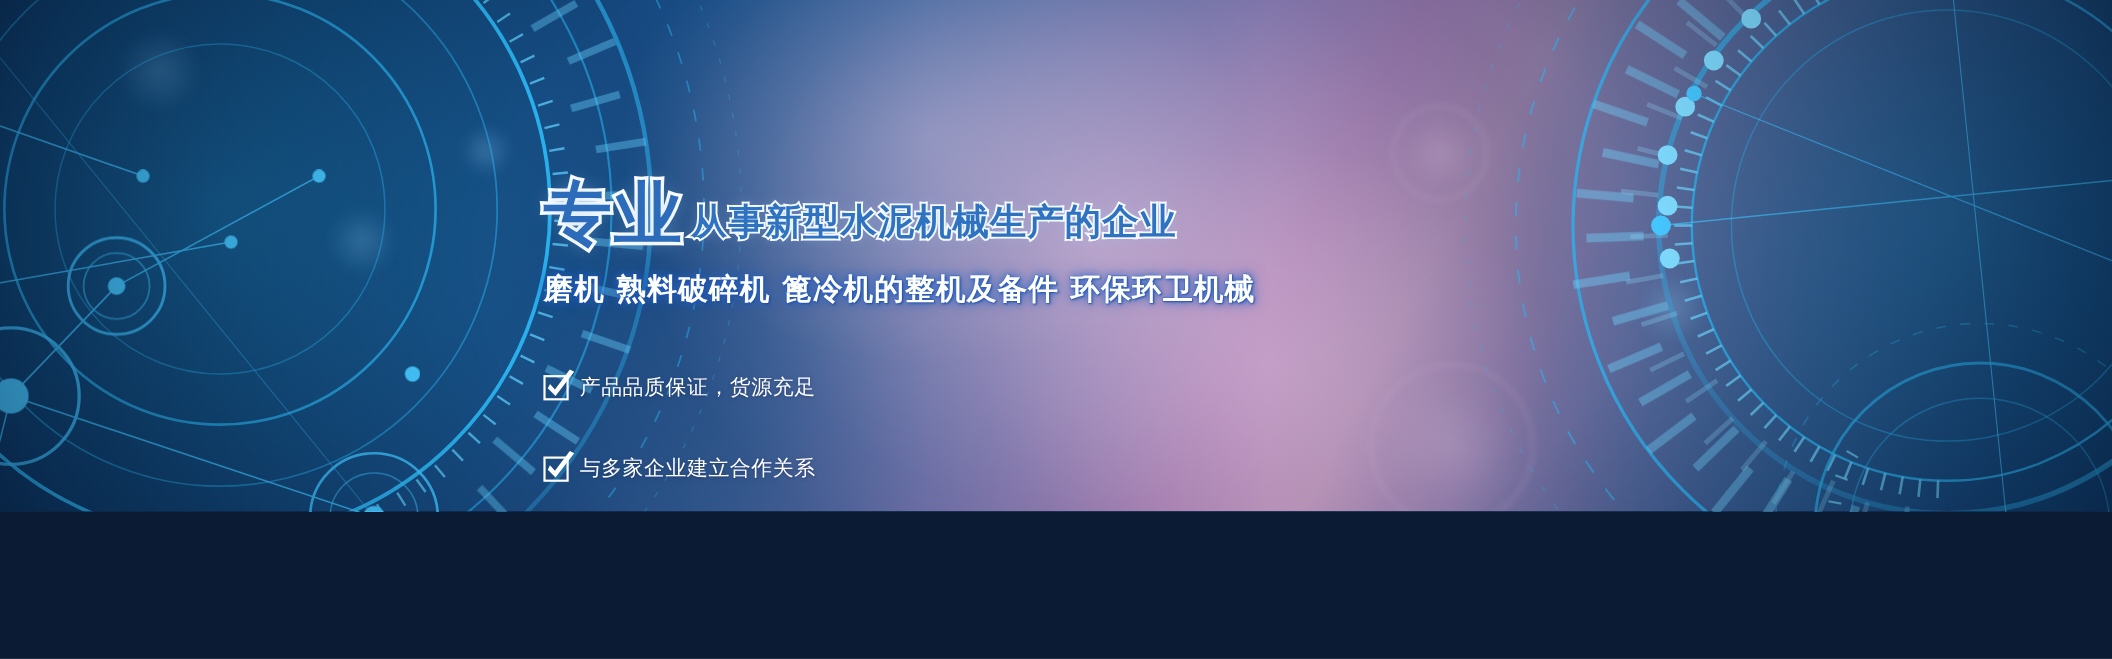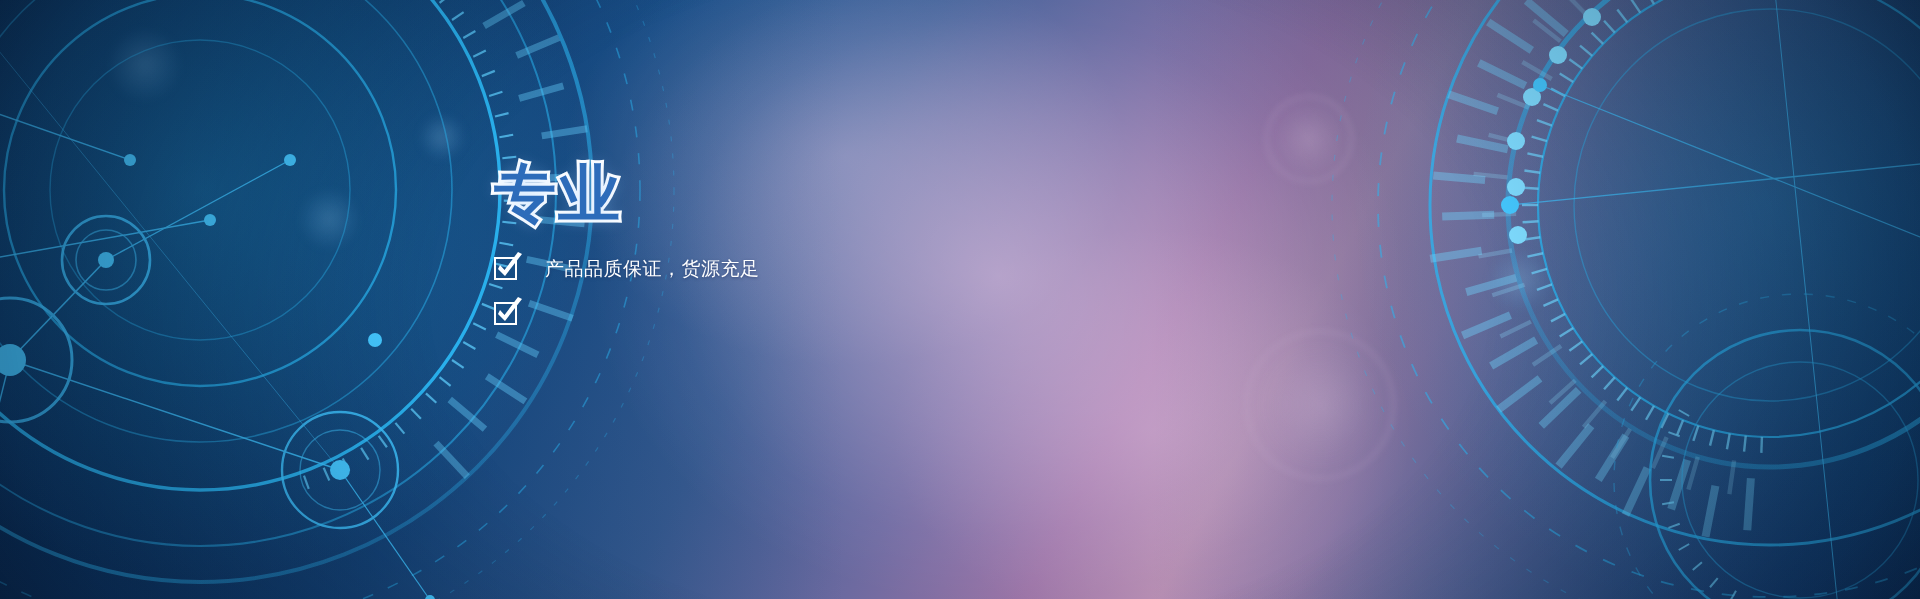--- a/index.html
+++ b/index.html
@@ -6,21 +6,21 @@
   * { margin:0; padding:0; box-sizing:border-box; }
   html,body { background:#0a1b33; }
   body {
     font-family:"Liberation Sans","DejaVu Sans",sans-serif;
     -webkit-font-smoothing:antialiased;
   }
 
   .banner {
     position:relative;
     width:1920px;
-    height:599px;
+    height:465px;
     overflow:hidden;
     background:#10457d;
   }
 
   
   .bg-base {
     position:absolute; inset:0;
     background:
       linear-gradient(118deg,
         #0e3e72 0%,
@@ -139,22 +139,23 @@
   .features {
     margin-top:30px;
     display:flex;
     flex-wrap:wrap;
     width:470px;
     row-gap:22px;
   }
   .feature {
     display:flex;
     align-items:center;
-    gap:28px;
+    gap:10px;
     width:250px;
+    margin-top:28px;
   }
   .feature.narrow { width:220px; }
   .checkbox {
     position:relative;
     flex:0 0 auto;
     width:23px;
     height:23px;
     border:2px solid #ffffff;
     background:transparent;
   }
@@ -776,39 +777,42 @@
         </g>
     </g>
   </svg>
 
   <div class="bg-vignette"></div>
 
   <div class="content">
 
     <div class="headline-row">
       <span class="headline-big">专业</span>
+      <span class="headline-sub">从事新型水泥机械生产的企业</span>
     </div>
 
+    <div class="subtitle">磨机  熟料破碎机   篦冷机的整机及备件   环保环卫机械</div>
 
     <div class="features">
 
       <div class="feature">
         <span class="checkbox">
           <svg width="34" height="34" viewBox="0 0 34 34">
             <path d="M6 19 L13 26 L30 4 L26 2 L12.5 20 L8 15 Z" fill="#ffffff"></path>
           </svg>
         </span>
         <span class="feature-label">产品品质保证，货源充足</span>
       </div>
 
 
       <div class="feature">
         <span class="checkbox">
           <svg width="34" height="34" viewBox="0 0 34 34">
             <path d="M6 19 L13 26 L30 4 L26 2 L12.5 20 L8 15 Z" fill="#ffffff"></path>
           </svg>
         </span>
+        <span class="feature-label">与多家企业建立合作关系</span>
       </div>
 
 
     </div>
   </div>
 </div>
 
 </body></html>

